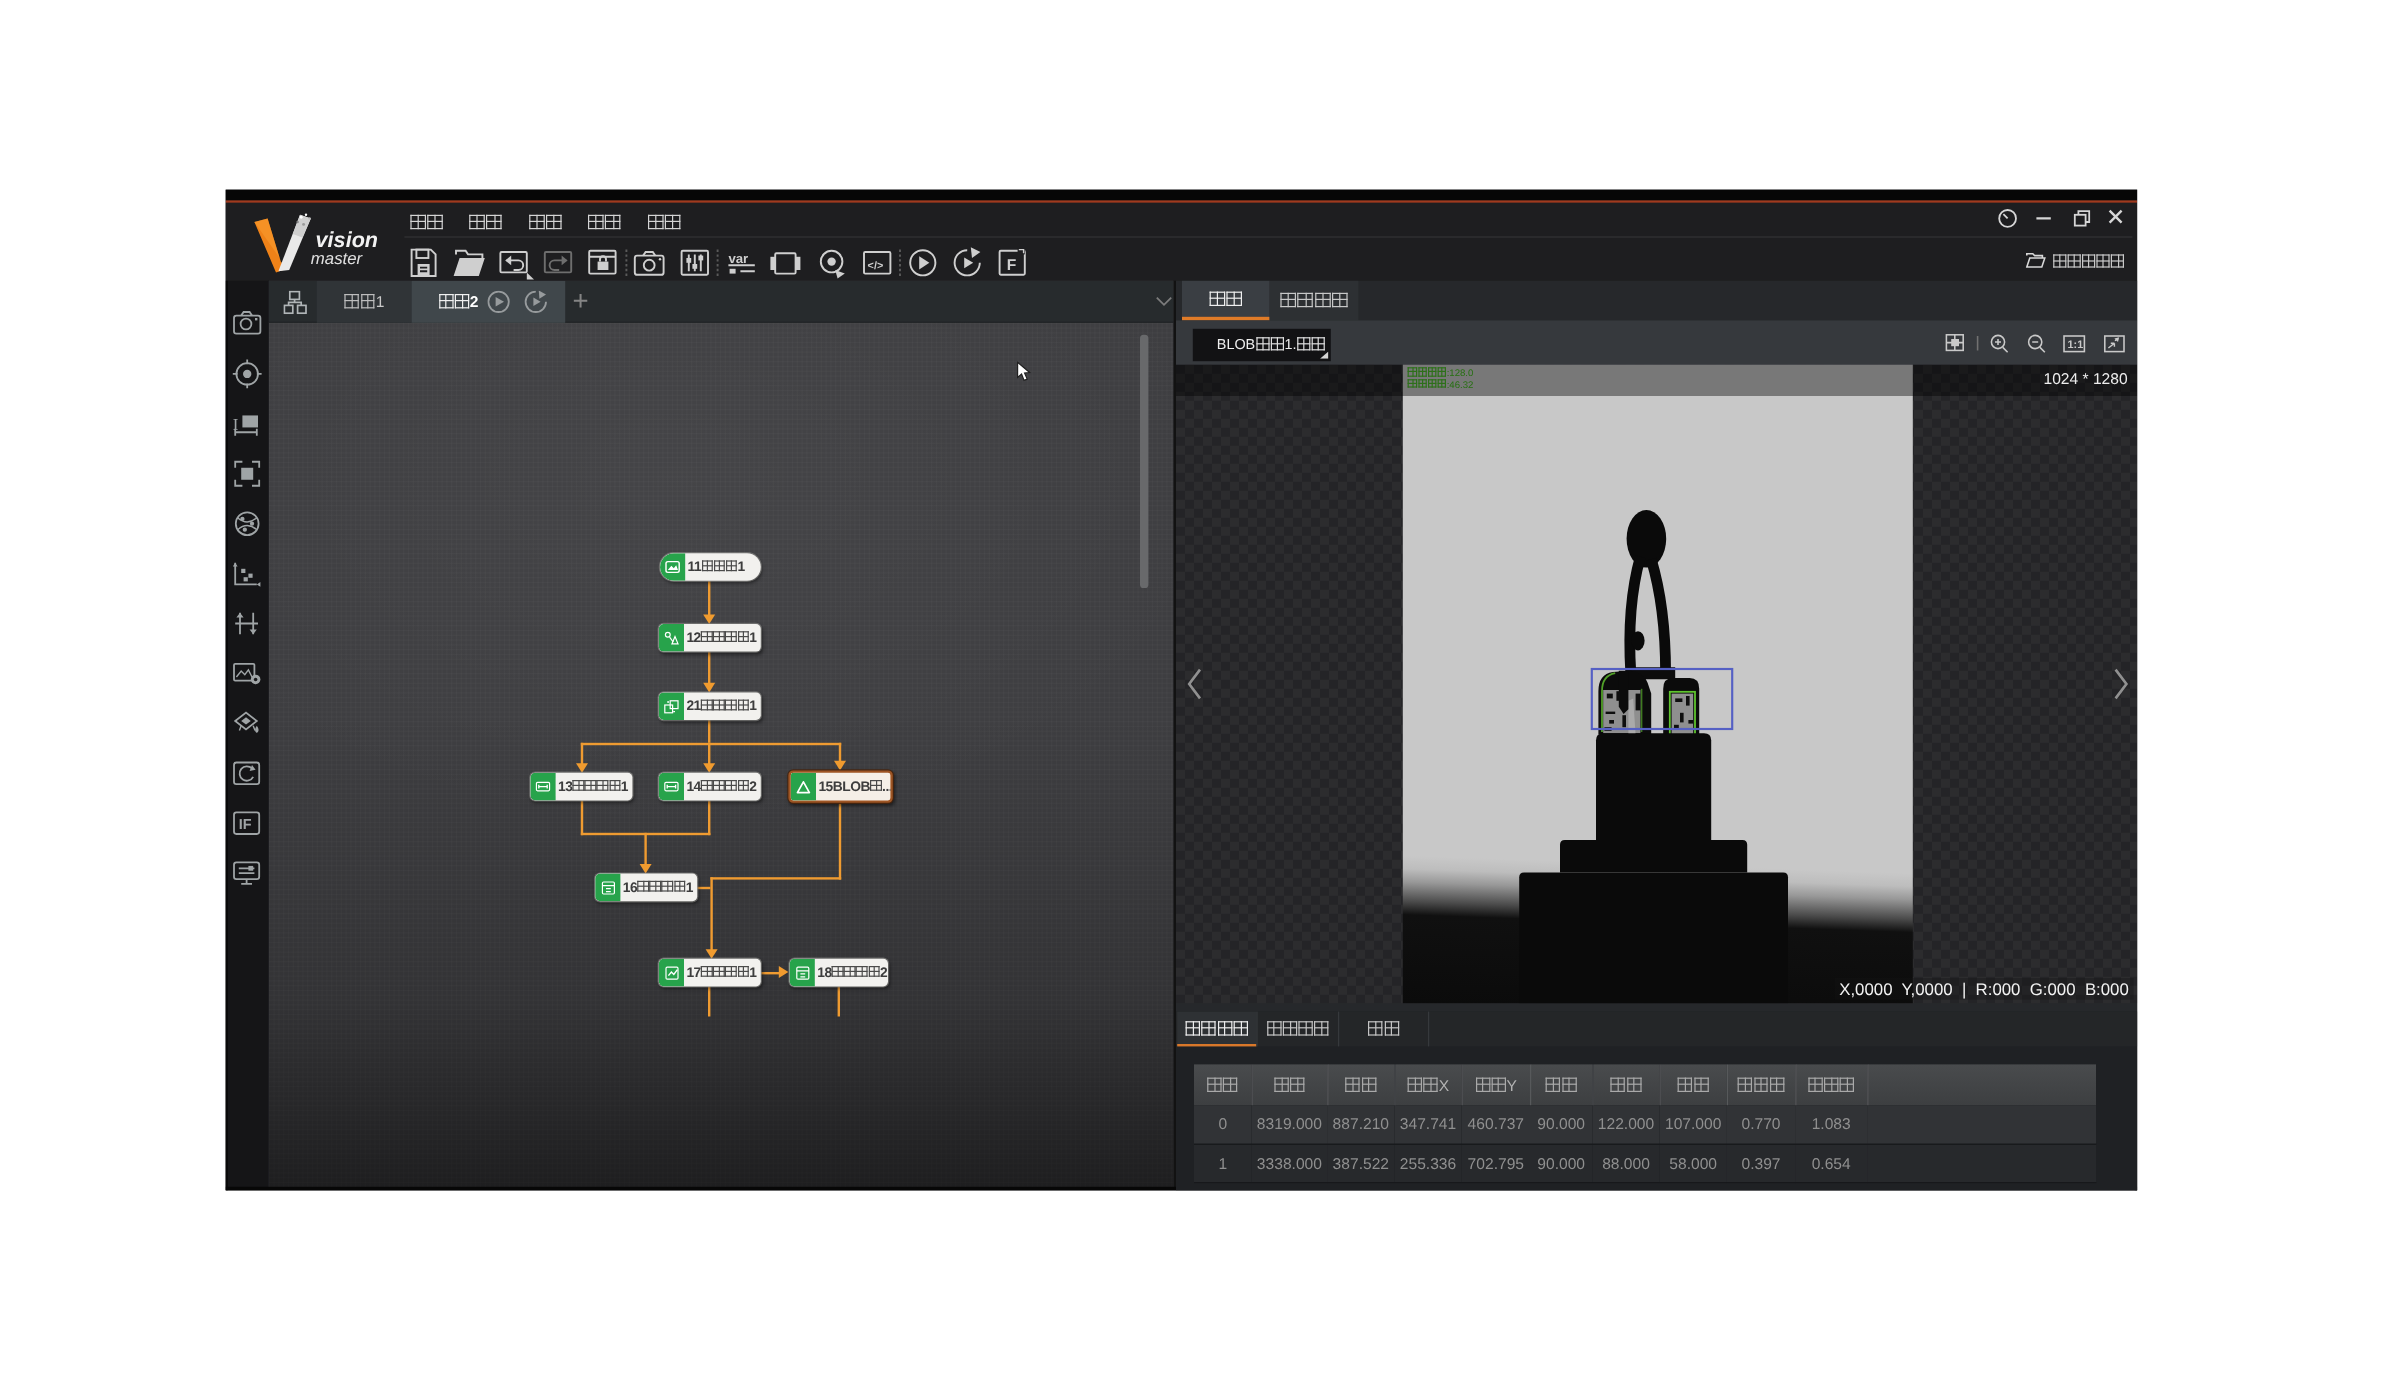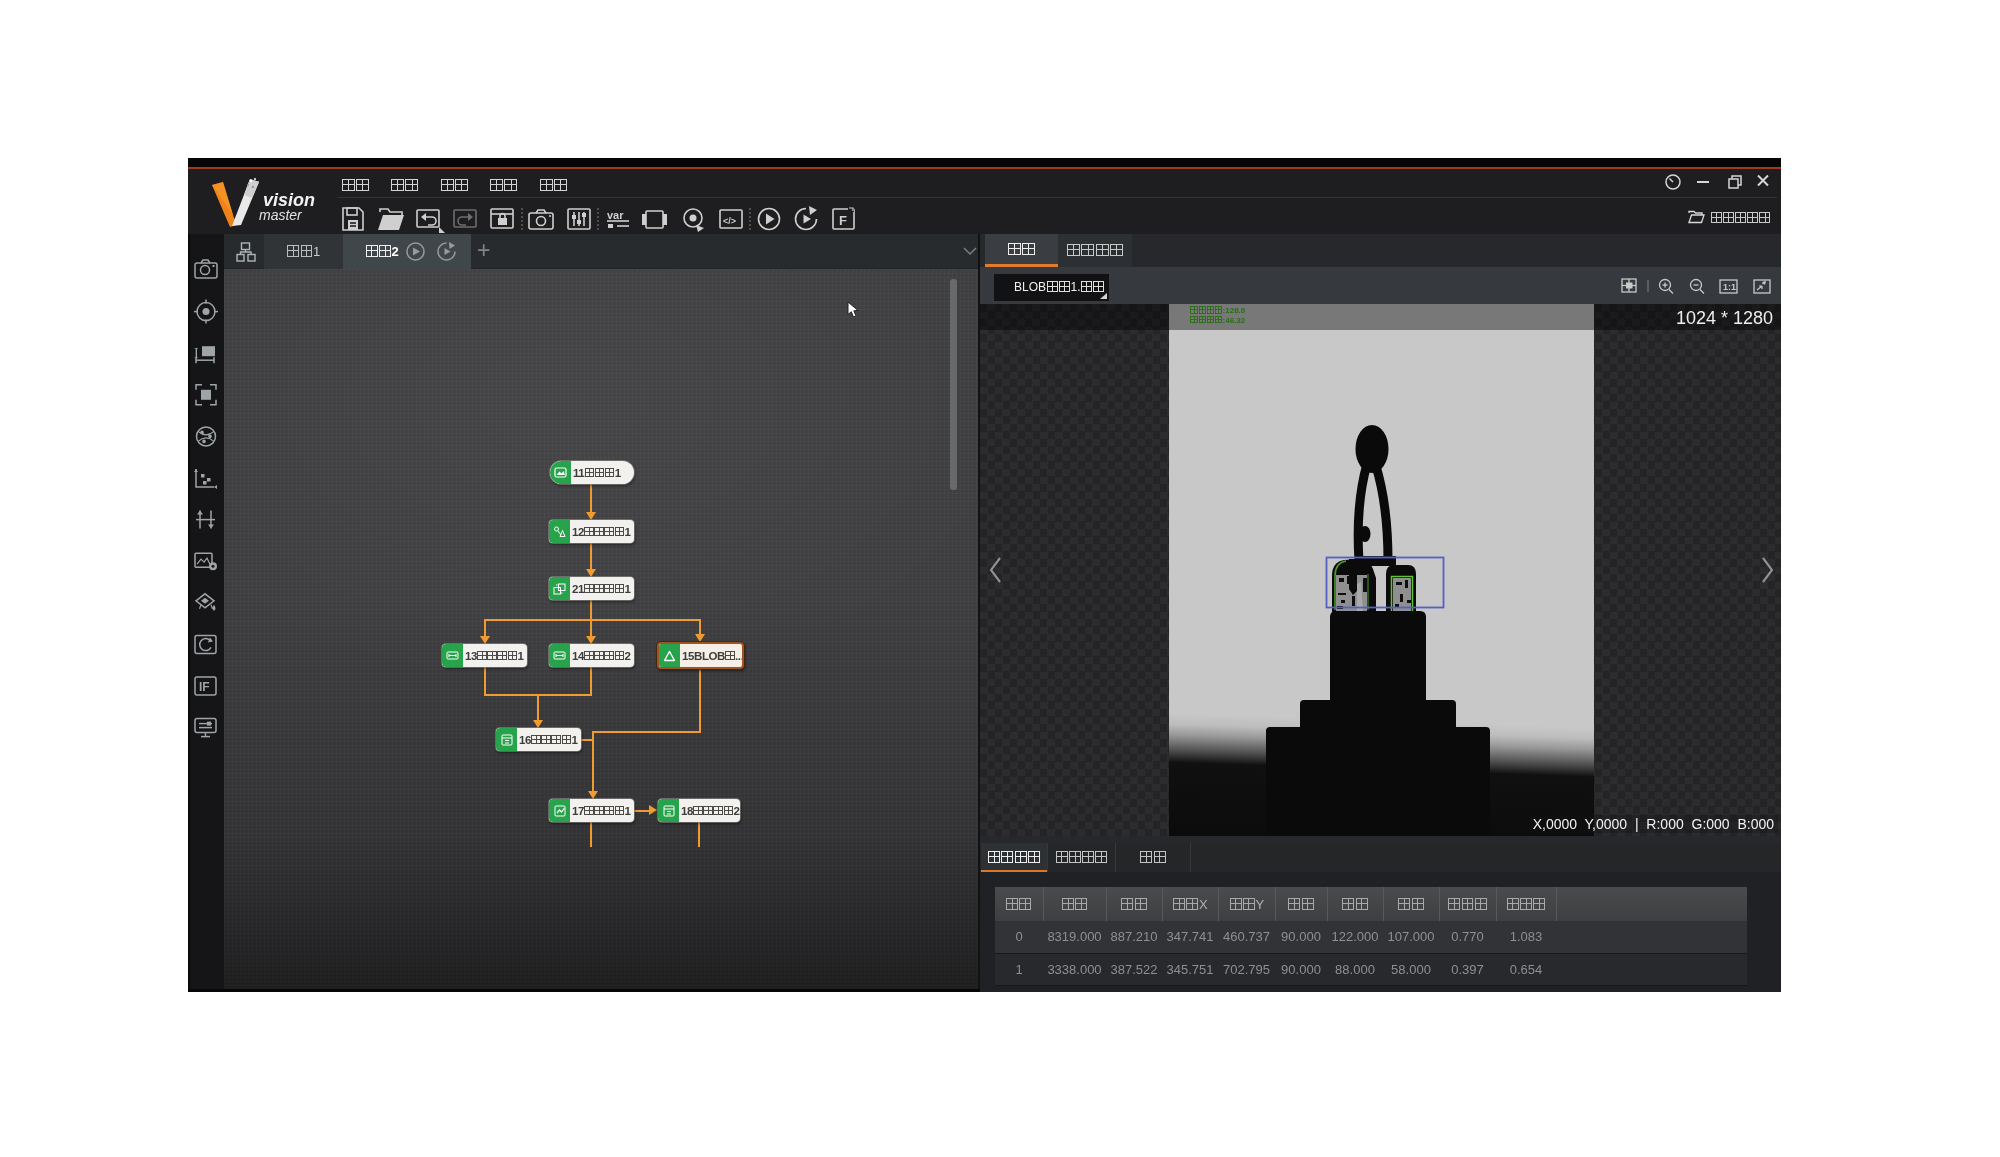--- a/index.html
+++ b/index.html
@@ -587,24 +587,24 @@
           <path d="M166 306 V272 q0 -13 11 -15" fill="none" stroke="#63c430" stroke-width="1.5" opacity=".8"></path>
           <path d="M199 270 v36" fill="none" stroke="#63c430" stroke-width="1.3" opacity=".6"></path>
           <rect x="222.5" y="272.5" width="21" height="36" fill="none" stroke="#5fc42e" stroke-width="1.5"></rect>
 
           <path d="M161 313 q0 -6 6 -6 h84 q6 0 6 6 v83 h-96 z" fill="#0a0a0a"></path>
           <path d="M131 400 q0 -4 4 -4 h148 q4 0 4 4 v23 h-156 z" fill="#0a0a0a"></path>
           <path d="M97 427 q0 -4 4 -4 h216 q4 0 4 4 v105 h-224 z" fill="#0a0a0a"></path>
 
           <rect x="157.5" y="253.5" width="117" height="50" fill="none" stroke="#5560c4" stroke-width="1.8"></rect>
         </svg>
-        <div class="abs" style="left:21px;top:2px;color:#41ba1e;font-size:8px;line-height:9.5px;filter:blur(.3px);font-weight:bold"><i class="cj"></i><i class="cj"></i><i class="cj"></i><i class="cj"></i>:128.0<br><i class="cj"></i><i class="cj"></i><i class="cj"></i><i class="cj"></i>:46.32</div>
+        <div class="abs" style="left:4px;top:2px;color:#41ba1e;font-size:8px;line-height:9.5px;filter:blur(.3px);font-weight:normal"><i class="cj"></i><i class="cj"></i><i class="cj"></i><i class="cj"></i>:128.0<br><i class="cj"></i><i class="cj"></i><i class="cj"></i><i class="cj"></i>:46.32</div>
       </div>
       <div id="vband"></div>
-      <div class="abs" style="right:8px;top:4px;color:#ededed;font-size:18px">1024 * 1280</div>
+      <div class="abs" style="right:8px;top:4px;color:#ededed;font-size:13px">1024 * 1280</div>
       <svg class="abs" style="left:8px;top:252px" width="14" height="28" viewBox="0 0 14 28" fill="none" stroke="#909090" stroke-width="2.2">
           <path d="M12 2 L3 14 L12 26"></path>
         </svg>
       <svg class="abs" style="right:6px;top:252px" width="14" height="28" viewBox="0 0 14 28" fill="none" stroke="#909090" stroke-width="2.2">
           <path d="M2 2 L11 14 L2 26"></path>
         </svg>
       <div class="abs" style="right:3px;bottom:3px;color:#f2f2f2;font-size:14px;background:rgba(20,20,20,.35);padding:1px 4px">X,0000&nbsp; Y,0000&nbsp; | &nbsp;R:000&nbsp; G:000&nbsp; B:000</div>
     </div>
     <div id="results">
       <div class="abs" style="left:0;top:0;width:801px;height:29px;background:#242628"></div>
@@ -637,21 +637,21 @@
                 <td>122.000</td>
                 <td>107.000</td>
                 <td>0.770</td>
                 <td>1.083</td>
                 <td></td>
           </tr>
           <tr class="r1" style="height:32px;background:#27292c">
             <td>1</td>
                 <td>3338.000</td>
                 <td>387.522</td>
-                <td>345.751</td>
+                <td>255.336</td>
                 <td>702.795</td>
                 <td>90.000</td>
                 <td>88.000</td>
                 <td>58.000</td>
                 <td>0.397</td>
                 <td>0.654</td>
                 <td></td>
           </tr>
         </tbody>
           </table>

